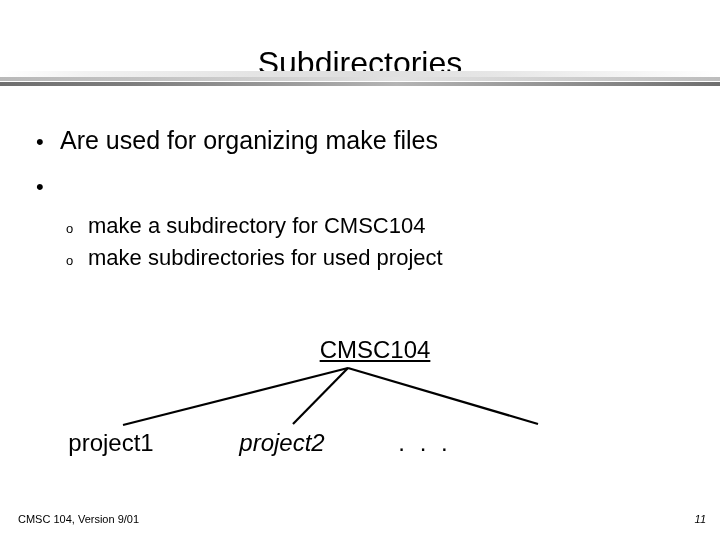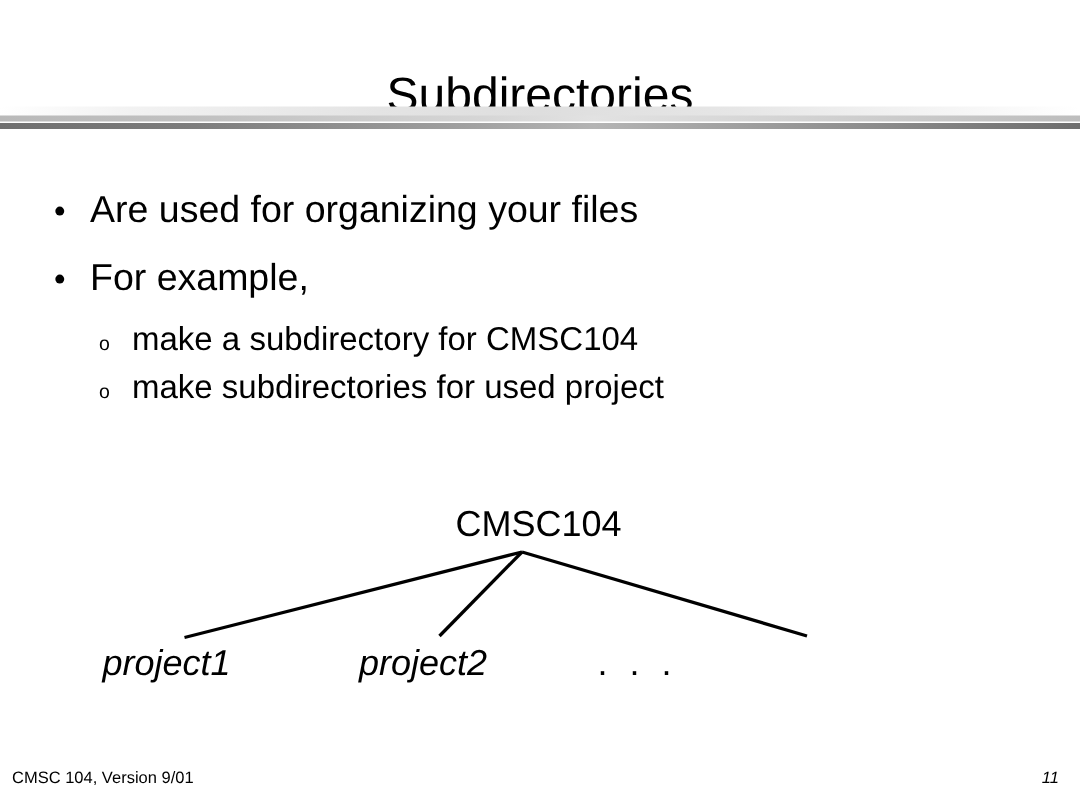--- a/index.html
+++ b/index.html
@@ -140,33 +140,33 @@
     top: 0;
   }
   .tree-node {
     position: absolute;
     font-size: 24px;
     line-height: 28px;
     white-space: nowrap;
     text-align: center;
     color: #000000;
   }
-  .node-root   { left: 259px; top: 336px; width: 200px; }
-  .node-child1 { left:  11px; top: 429px; width: 200px; font-style: italic; }
+  .node-root   { left: 275px; top: 336px; width: 200px; text-decoration: underline; }
+  .node-child1 { left:  11px; top: 429px; width: 200px; }
   .node-child2 { left: 182px; top: 429px; width: 200px; font-style: italic; }
   .node-ellipsis {
     left: 325px; top: 429px; width: 200px;
     letter-spacing: 4px;
   }
   .node-child3 { left: 465px; top: 429px; width: 200px; }
 
   
   .footer-left {
     position: absolute;
-    left: 8px;
+    left: 18px;
     top: 512px;
     font-size: 11px;
     line-height: 14px;
     white-space: nowrap;
     color: #000000;
     text-align: center;
   }
   .footer-page {
     position: absolute;
     right: 14px;
@@ -187,25 +187,24 @@
 
   <div class="title-rule">
     <div class="band-light"></div>
     <div class="band-mid"></div>
     <div class="band-dark"></div>
   </div>
 
   <div class="bullet-list">
     <div class="bullet-row">
       <span class="marker">•</span>
-      <span class="btext">Are used for organizing your files</span>
+      <span class="btext">Are used for organizing make files</span>
     </div>
     <div class="bullet-row">
       <span class="marker">•</span>
-      <span class="btext">For example,</span>
     </div>
   </div>
 
   <div class="sub-list">
     <div class="sub-row">
       <span class="marker">o</span>
       <span class="btext">make a subdirectory for CMSC104</span>
     </div>
     <div class="sub-row">
       <span class="marker">o</span>

